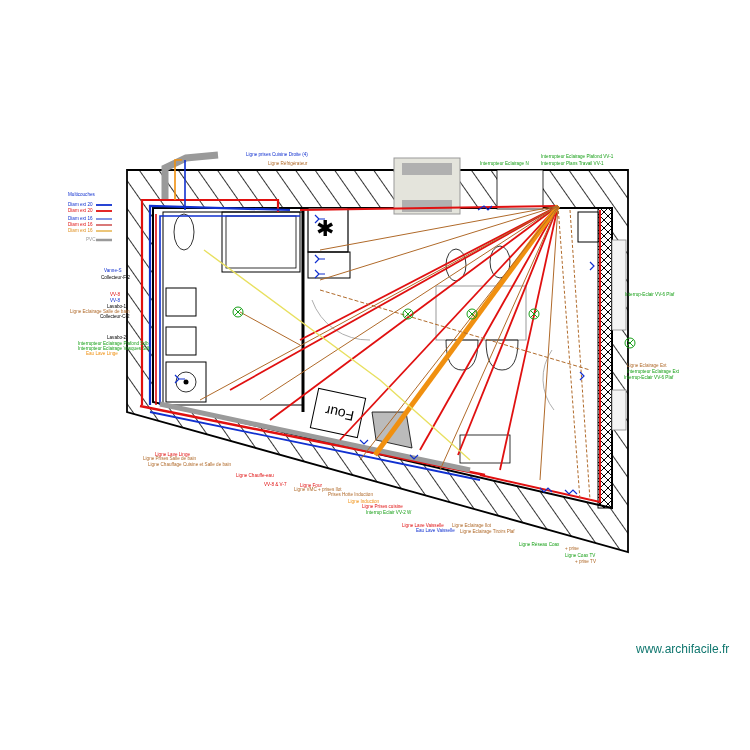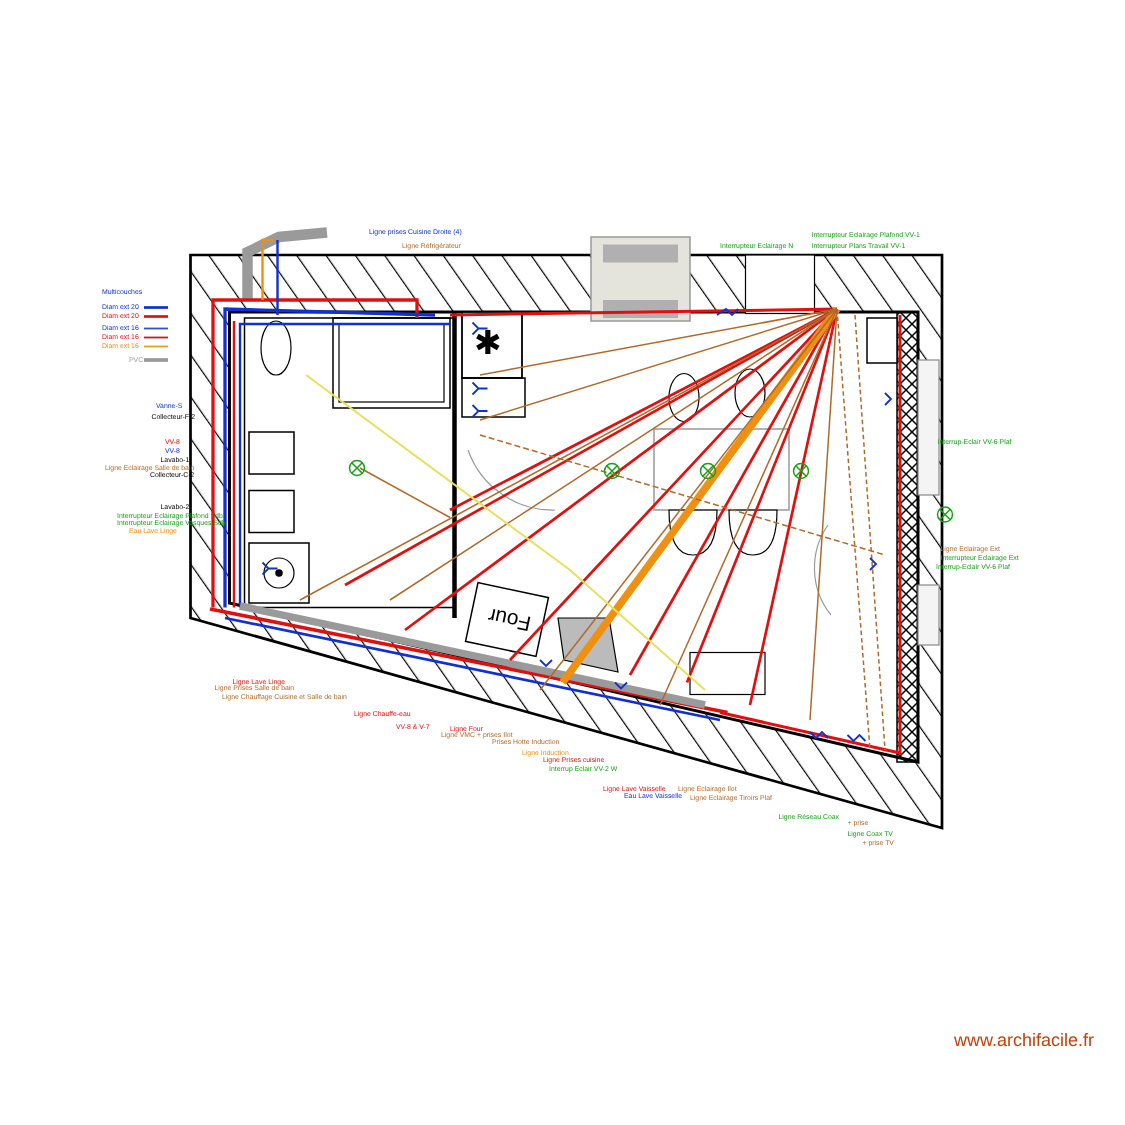--- a/index.html
+++ b/index.html
@@ -1,19 +1,19 @@
 <!DOCTYPE html>
 <html><head>
 <meta charset="utf-8">
 <style>
   html, body { margin: 0; padding: 0; background: #ffffff; }
   body { width: 750px; height: 750px; position: relative; overflow: hidden; font-family: "Liberation Sans", sans-serif; }
   #plan { position: absolute; left: 0; top: 0; width: 750px; height: 750px; }
   .lbl { font-family: "Liberation Sans", sans-serif; font-size: 4.6px; }
-  .watermark { position: absolute; left: 636px; top: 642px; font-size: 12px; color: #c2410c; font-family: "Liberation Sans", sans-serif; margin-top: 44px; }
+  .watermark { position: absolute; left: 636px; top: 642px; font-size: 12px; color: #0f766e; font-family: "Liberation Sans", sans-serif; }
 </style>
 </head>
 <body>
 
 <svg id="plan" viewBox="0 0 750 750" xmlns="http://www.w3.org/2000/svg">
   <defs>
     <pattern id="hatch" patternUnits="userSpaceOnUse" width="16" height="16" patternTransform="rotate(-35)">
       <line x1="0" y1="0" x2="0" y2="16" stroke="#000" stroke-width="1.6"></line>
     </pattern>
     <pattern id="cross" patternUnits="userSpaceOnUse" width="8" height="8">

